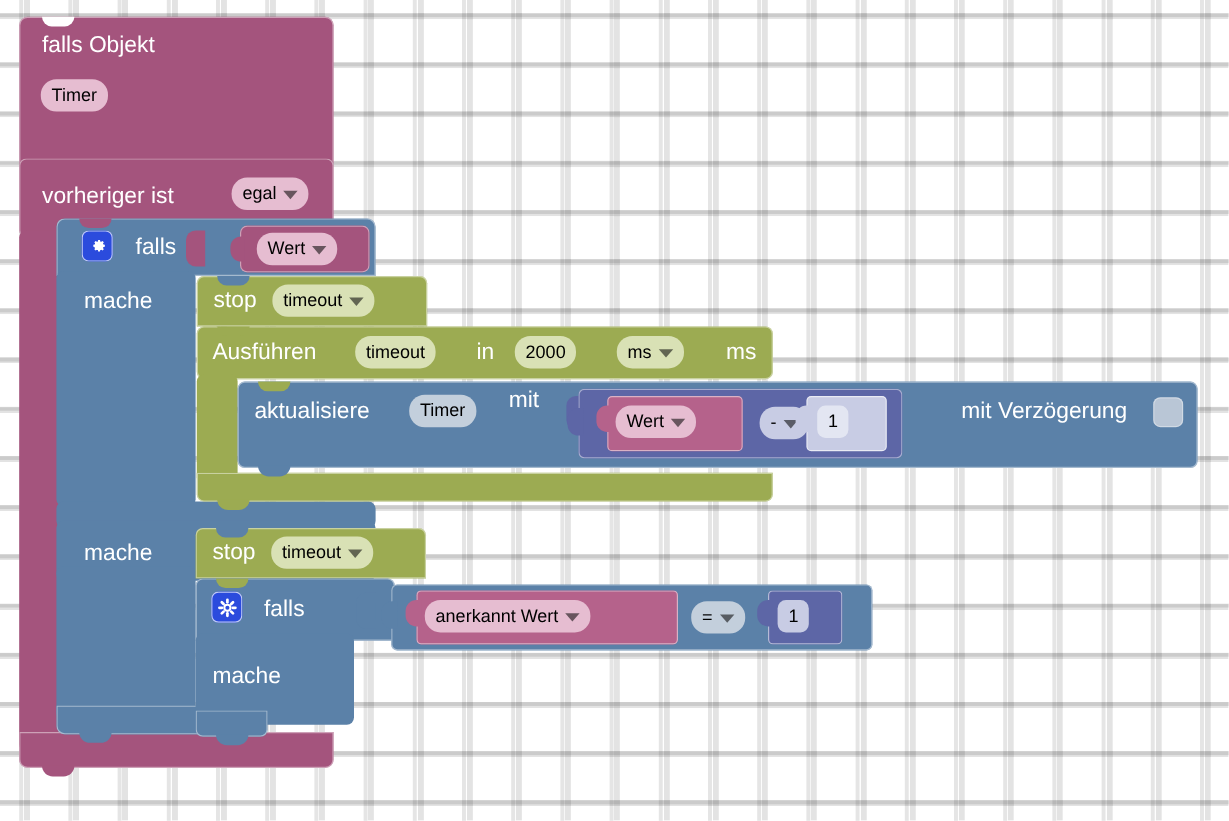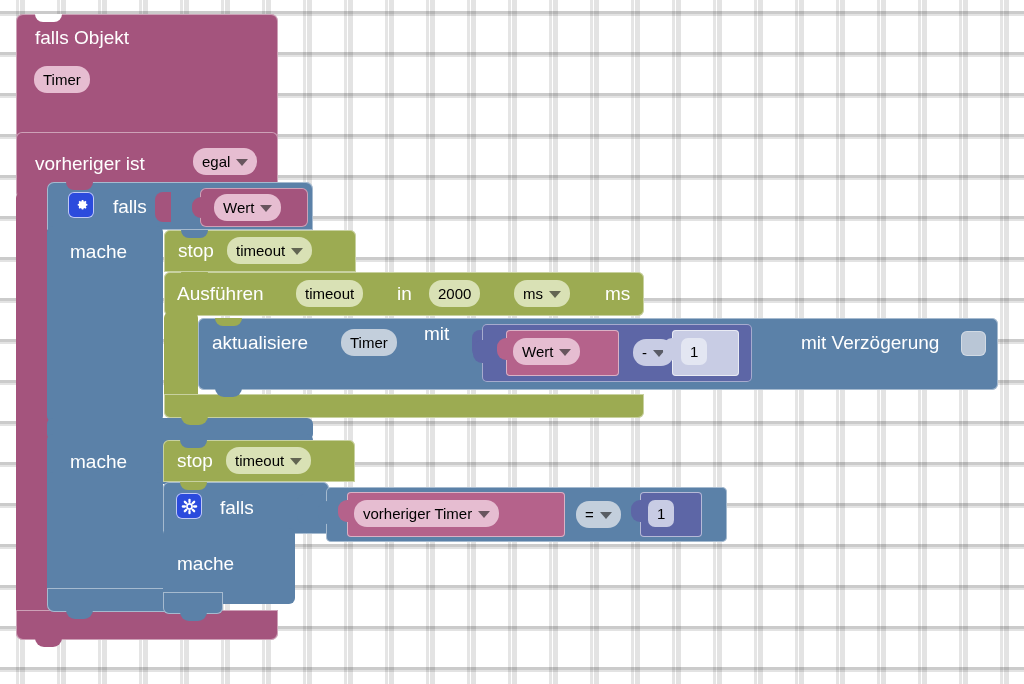--- a/index.html
+++ b/index.html
@@ -301,21 +301,21 @@
     <div class="lbl" style="left:14px; top:72px;">mache</div>
   </div>
 
   <div class="blk" style="left:326px; top:487px;">
     <div class="body hl" style="left:0; top:0; width:401px; height:55px; background:#5b81a8; border-radius:5px;"></div>
     <div style="position:absolute; left:-8px; top:14px; width:13px; height:23px; background:#5b81a8; border-radius:9px 0 0 9px;"></div>
 
     <div style="position:absolute; left:21px; top:5px; width:218px; height:45px; background:#b5628b; border-radius:4px; box-shadow: inset 0 0 0 1px rgba(255,255,255,0.5);"></div>
     <div style="position:absolute; left:12px; top:13px; width:13px; height:22px; background:#b5628b; border-radius:9px 0 0 9px;"></div>
     <div class="field" style="left:28px; top:13px; background:#e6bdd1;">
-      <span>vorheriger Timer</span>
+      <span>anerkannt Wert</span>
       <span class="caret"></span>
     </div>
 
     <div class="field" style="left:250px; top:14px; background:#c3cfdc;">
       <span>=</span>
       <span class="caret"></span>
     </div>
 
     <div style="position:absolute; left:314px; top:5px; width:62px; height:45px; background:#5d66a6; border-radius:4px; box-shadow: inset 0 0 0 1px rgba(255,255,255,0.55);"></div>
     <div style="position:absolute; left:305px; top:13px; width:13px; height:22px; background:#5d66a6; border-radius:9px 0 0 9px;"></div>

